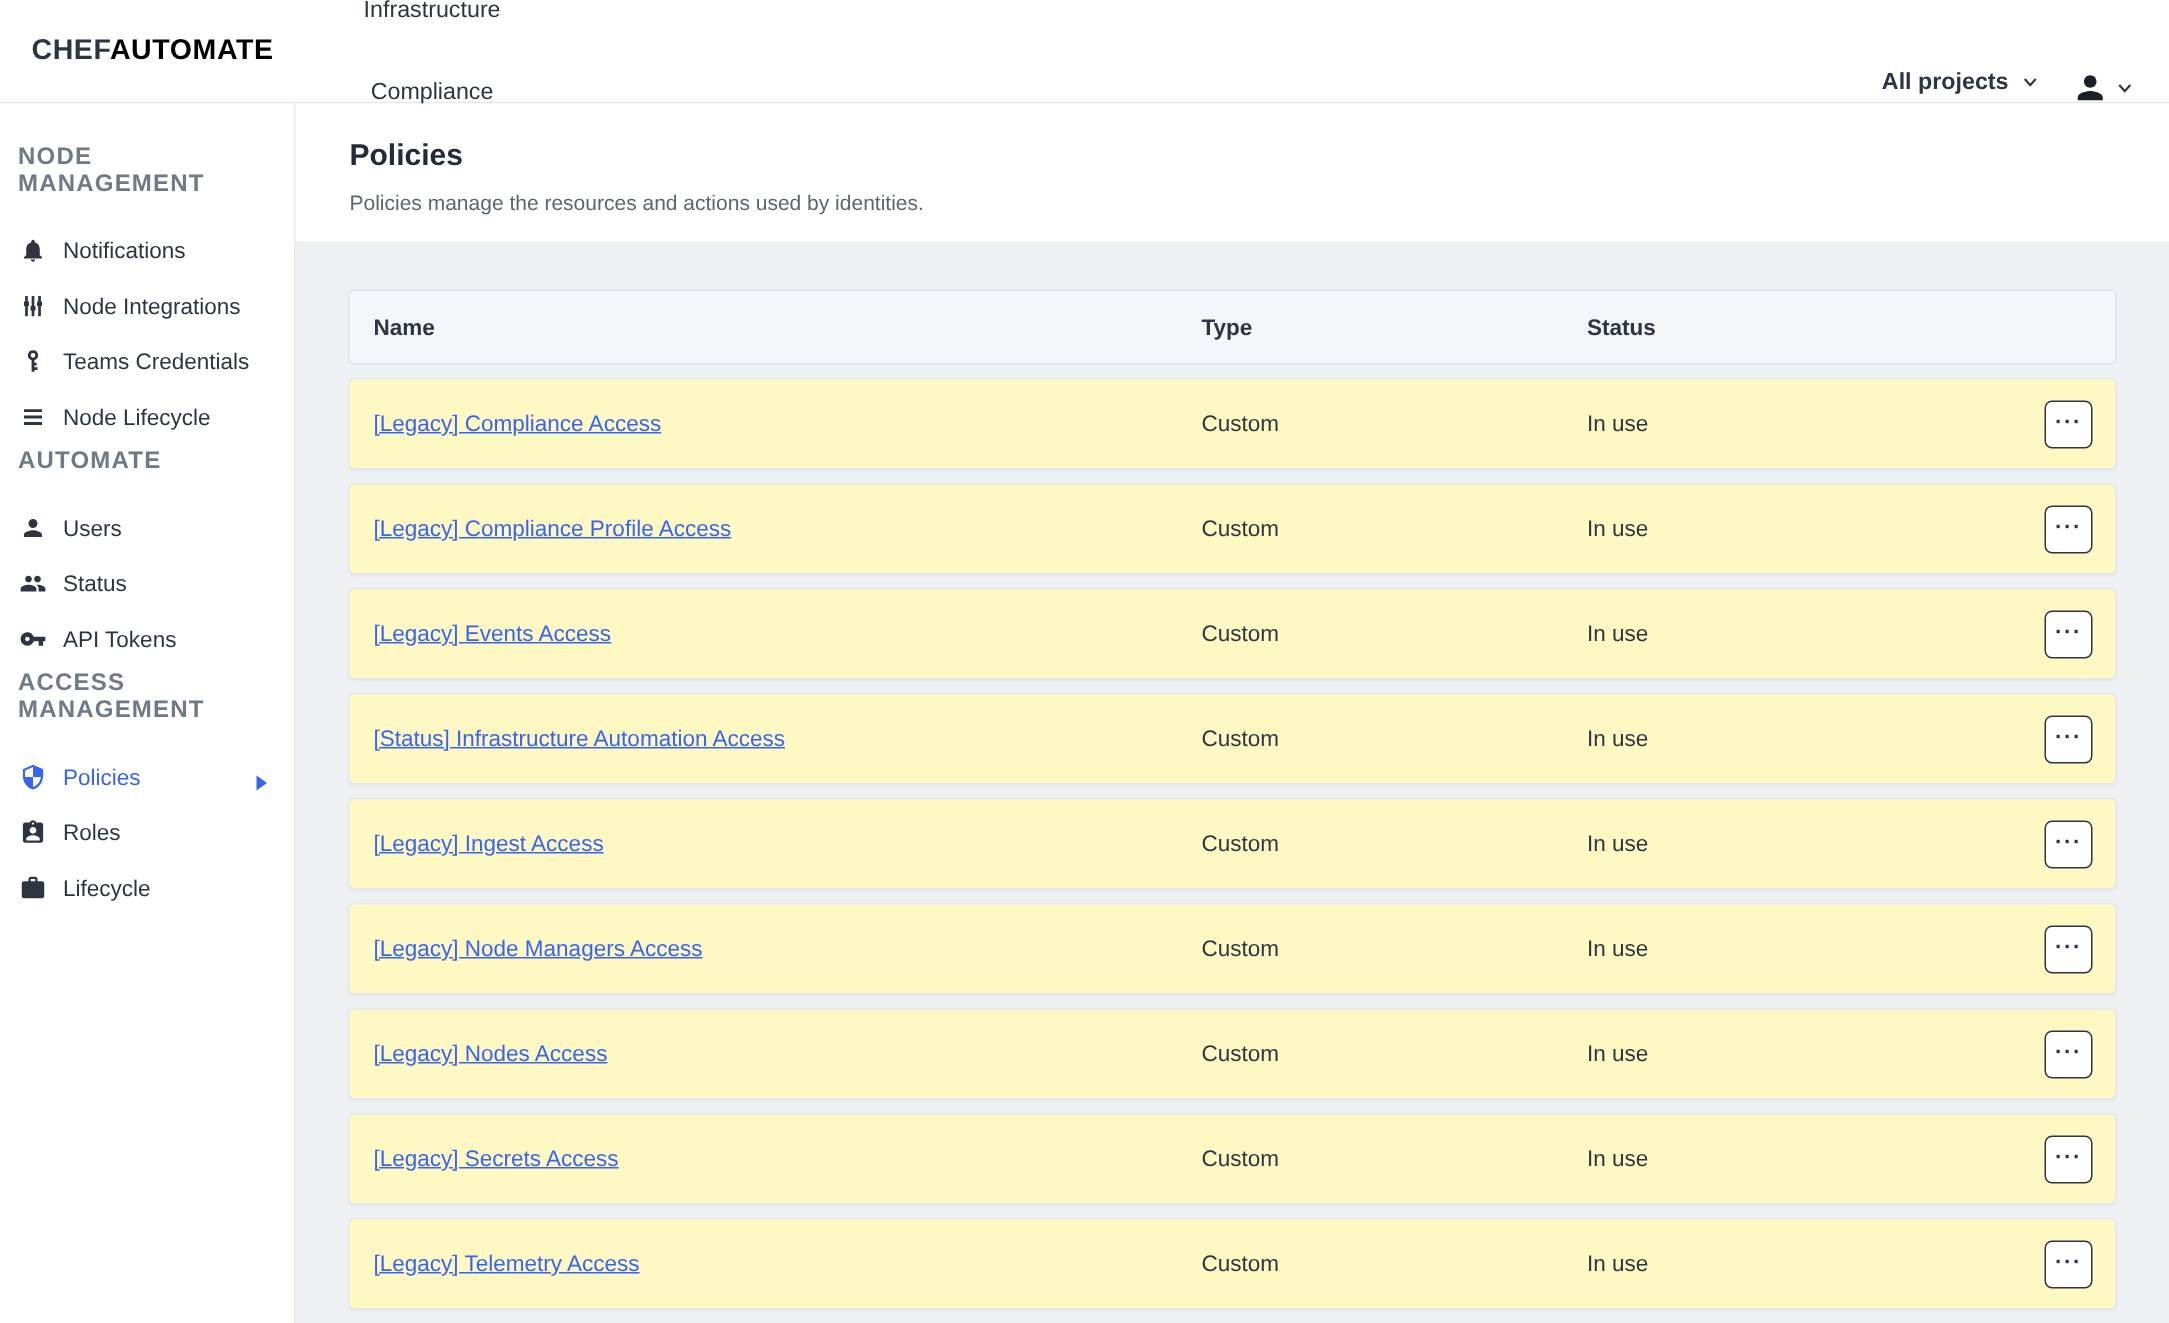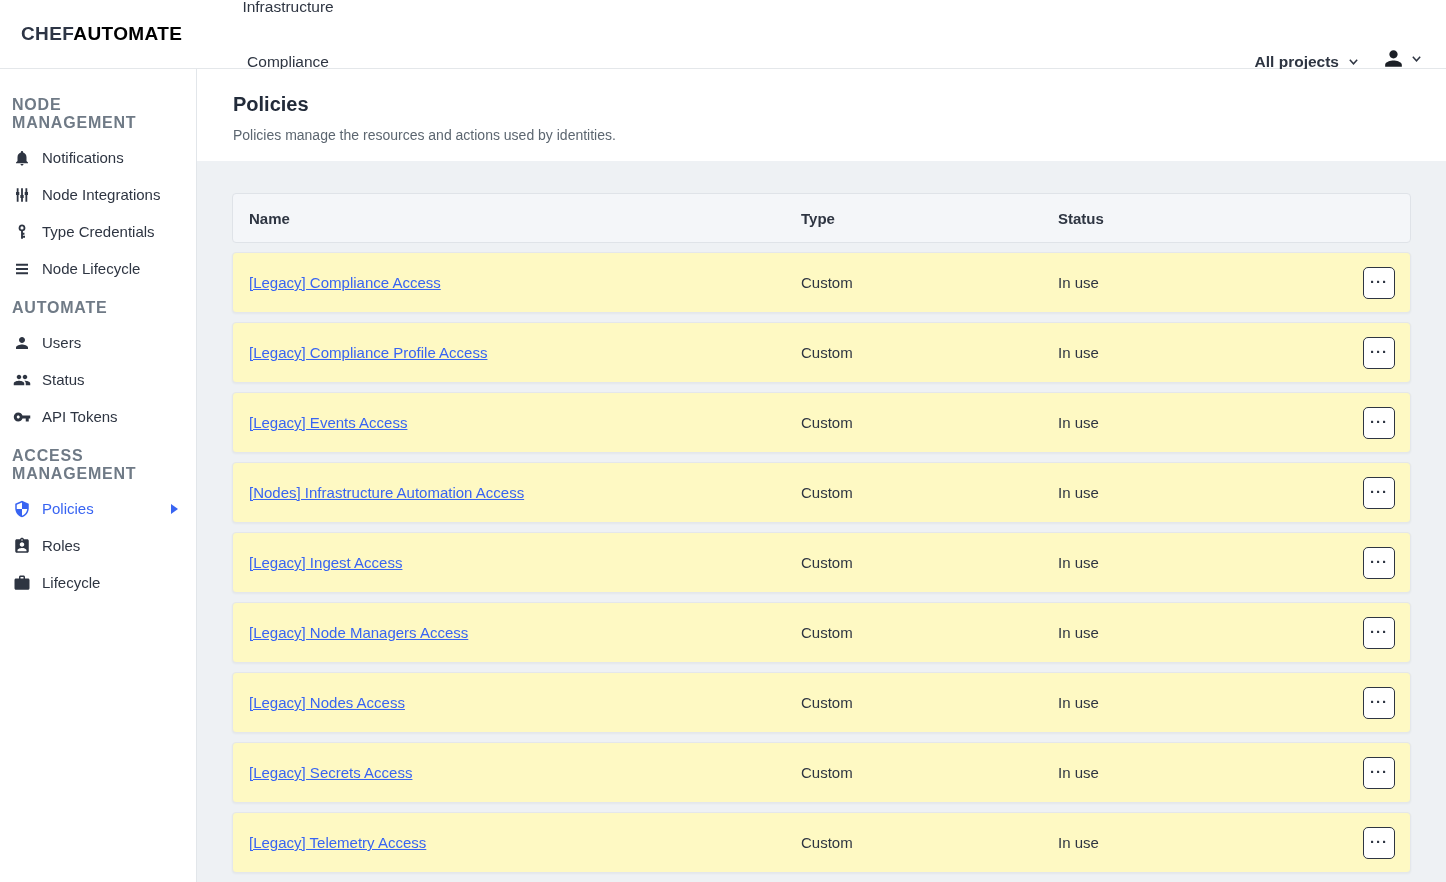--- a/index.html
+++ b/index.html
@@ -8,31 +8,31 @@
 
   
   .topnav { height:69px; background:#fff; border-bottom:1px solid #e4e7ea;
     display:flex; align-items:center; padding:0 24px 0 21px; }
   .brand { font-size:19px; font-weight:800; letter-spacing:.4px; margin-right:60px; white-space:nowrap; }
   .brand .p1 { color:#2d3545; }
   .brand .p2 { color:#000000; }
   .navlinks { display:flex; align-items:center; gap:37px;flex-direction:column; }
   .navlink { font-size:15.5px; color:#2e3542; text-decoration:none; cursor:pointer; }
   .navlink.active { color:#3864f2; }
-  .topnav-right { margin-left:auto; display:flex; align-items:flex-end; gap:22px;margin-top:48px; }
+  .topnav-right { margin-left:auto; display:flex; align-items:flex-start; gap:22px;margin-top:48px; }
   .projects { display:flex; align-items:center; gap:9px; font-size:15.5px; font-weight:700; cursor:pointer; }
   .chev { width:11px; height:11px; }
   .usermenu { display:flex; align-items:center; gap:5px; cursor:pointer; }
 
   
   .app { display:flex; height:813px; }
   .sidebar { width:197px; background:#fff; border-right:1px solid #e2e6ea; padding-top:15px; flex-shrink:0; }
   .section-label { font-size:16px; font-weight:600; letter-spacing:.8px; color:#6f7a86;
     padding:12px 12px 7px 12px; }
-  .side-item { display:flex; align-items:center; gap:11px; height:37px; padding:0 12px 0 13px;
+  .side-item { display:flex; align-items:flex-end; gap:11px; height:37px; padding:0 12px 0 13px;
     font-size:15px; color:#2e3542; cursor:pointer; }
   .side-item .ic { width:18px; height:18px; display:flex; align-items:center; flex-shrink:0; }
   .side-item .ic svg { width:18px; height:18px; fill:currentColor; }
   .side-item.active { color:#3864f2; }
   .side-item .arrow { margin-left:auto; width:0; height:0; border-left:7px solid #3864f2;
     border-top:5px solid transparent; border-bottom:5px solid transparent; margin-right:6px; }
 
   .main { flex:1; display:flex; flex-direction:column; }
   .page-head { background:#fff; height:92px; padding:24px 35px 0 36px; }
   .page-title { font-size:20px; font-weight:700; color:#222b3a; }
@@ -103,21 +103,21 @@
           </svg>
         </span>
       <span>Node Integrations</span>
     </div>
     <div class="side-item">
       <span class="ic">
           <svg viewBox="0 0 24 24">
             <path d="M12 2a4.5 4.5 0 0 0-1.25 8.82V21h2.5v-1.5H16v-2.5h-2.75v-1.5h2v-2.5h-2v-2.18A4.5 4.5 0 0 0 12 2zm0 2.4a2.1 2.1 0 1 1 0 4.2 2.1 2.1 0 0 1 0-4.2z"></path>
           </svg>
         </span>
-      <span>Type Credentials</span>
+      <span>Teams Credentials</span>
     </div>
     <div class="side-item">
       <span class="ic">
           <svg viewBox="0 0 24 24">
             <path d="M4 5h16v2.6H4zM4 10.7h16v2.6H4zM4 16.4h16V19H4z"></path>
           </svg>
         </span>
       <span>Node Lifecycle</span>
     </div>
 
@@ -212,21 +212,21 @@
       <div class="grid-cols t-row">
         <div><a>[Legacy] Events Access</a></div>
         <div>Custom</div>
         <div>In use</div>
         <div class="cell-actions">
             <button class="more-btn">···</button>
           </div>
       </div>
 
       <div class="grid-cols t-row">
-        <div><a>[Nodes] Infrastructure Automation Access</a></div>
+        <div><a>[Status] Infrastructure Automation Access</a></div>
         <div>Custom</div>
         <div>In use</div>
         <div class="cell-actions">
             <button class="more-btn">···</button>
           </div>
       </div>
 
       <div class="grid-cols t-row">
         <div><a>[Legacy] Ingest Access</a></div>
         <div>Custom</div>

